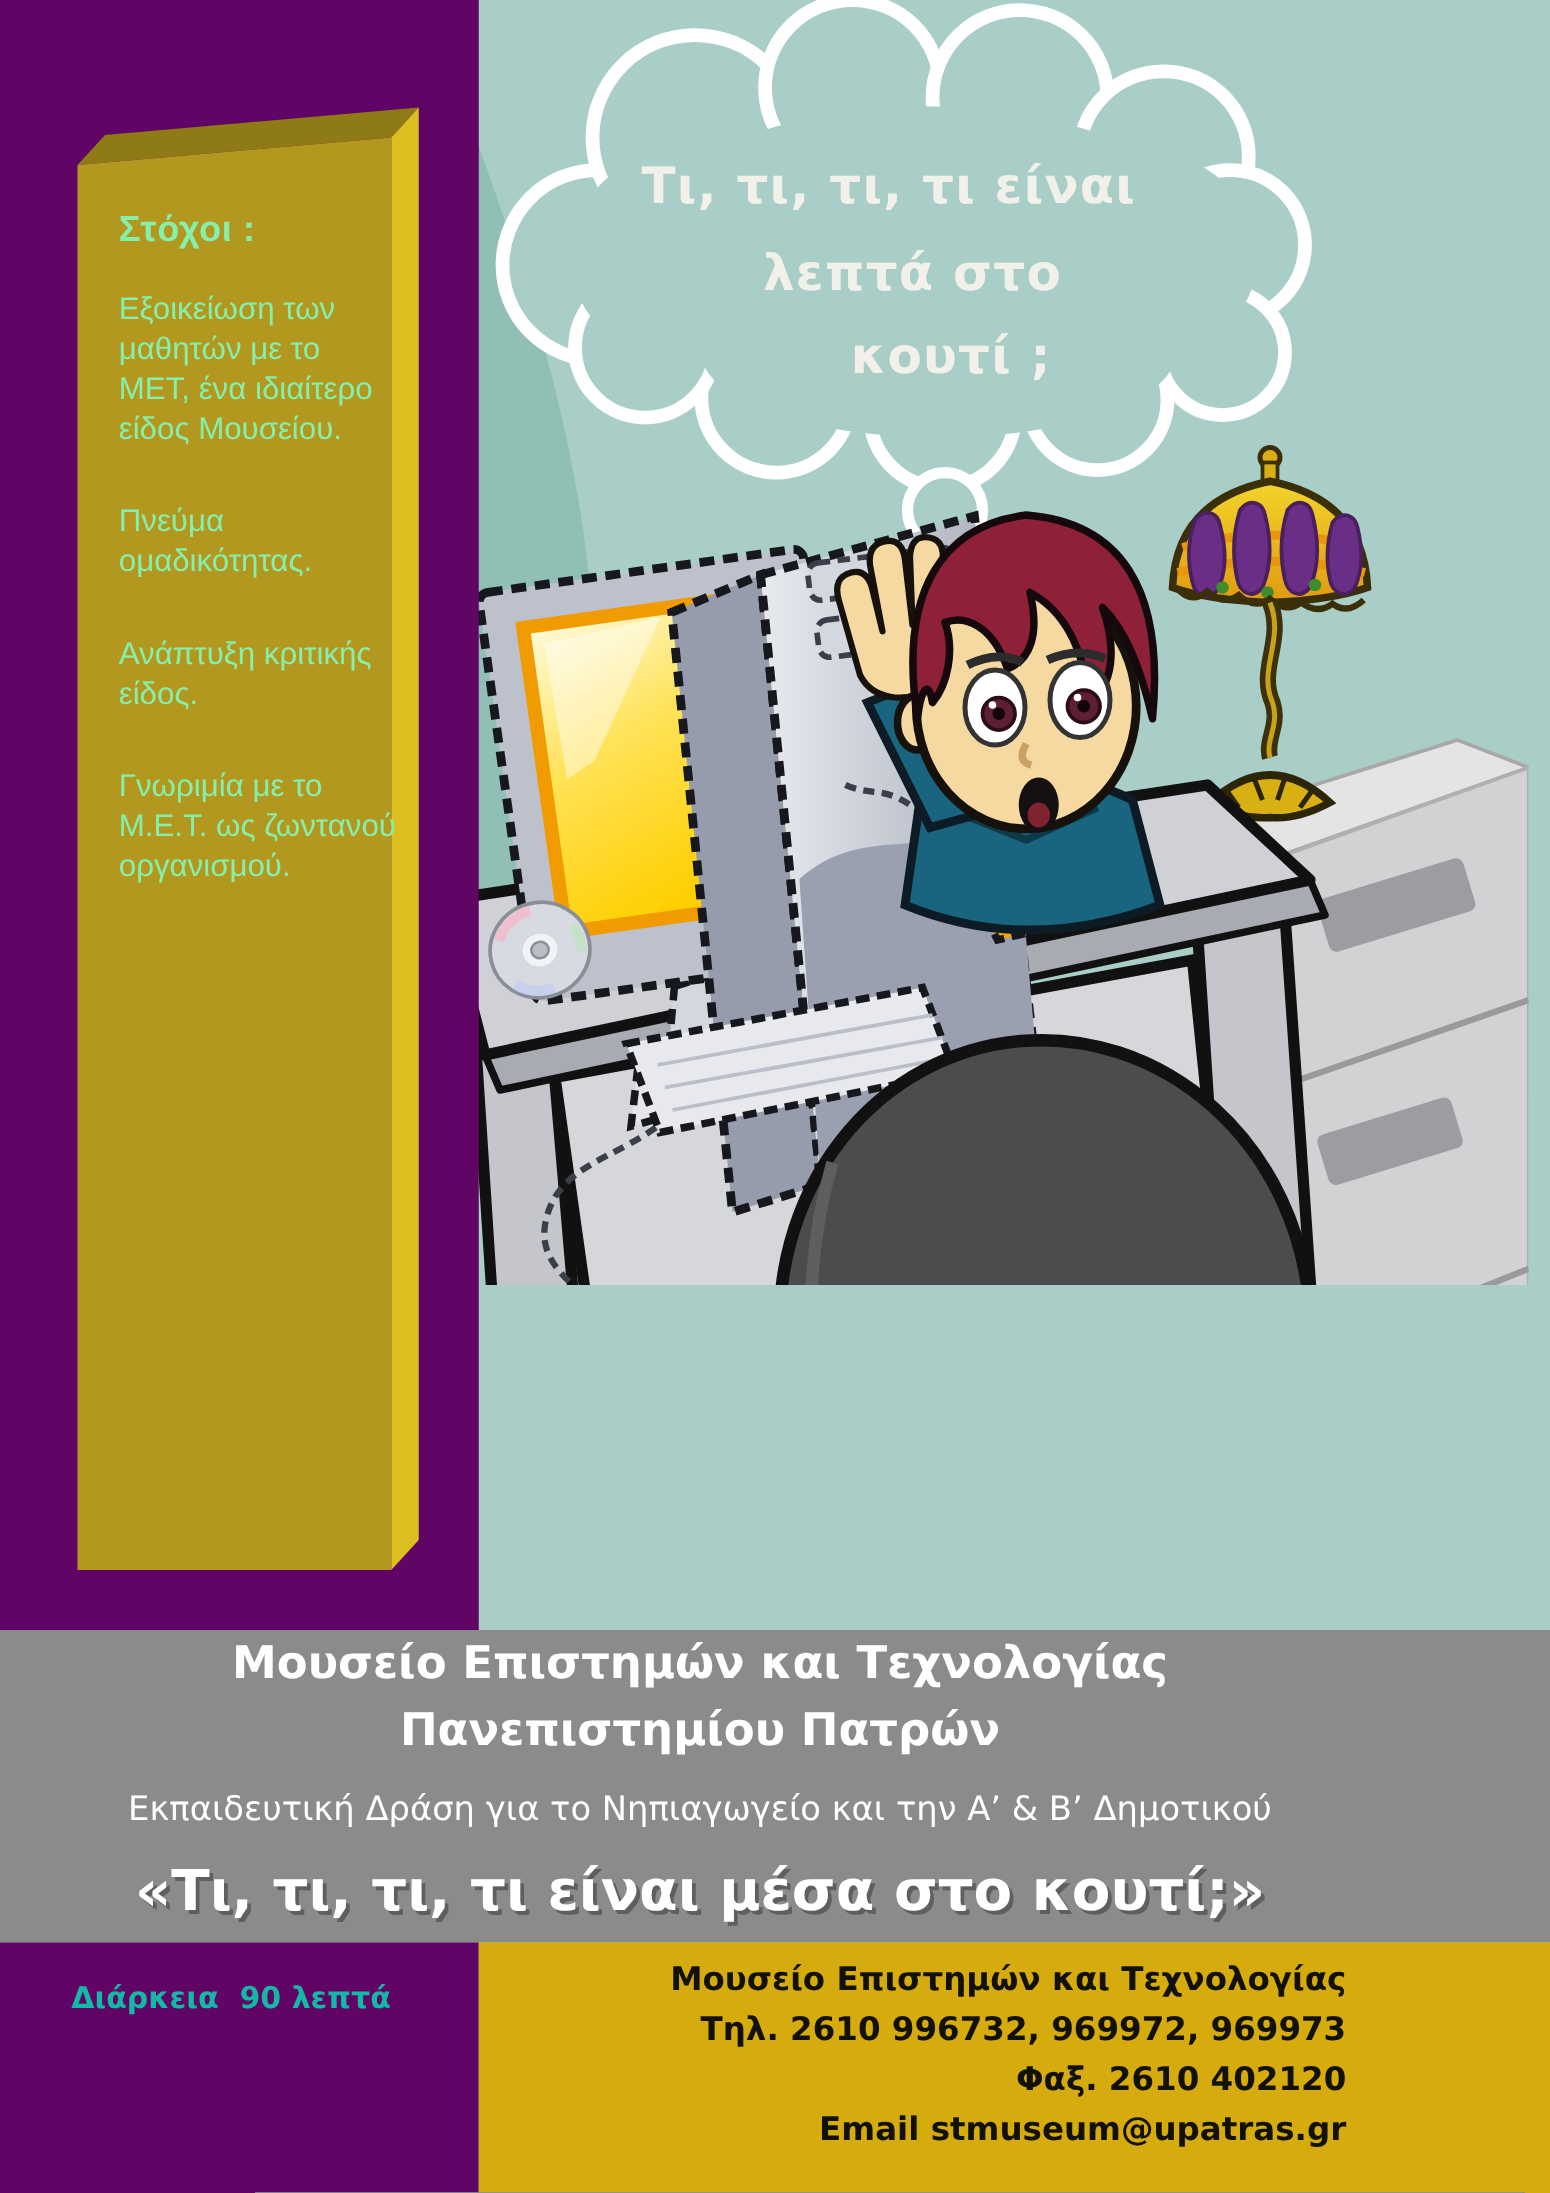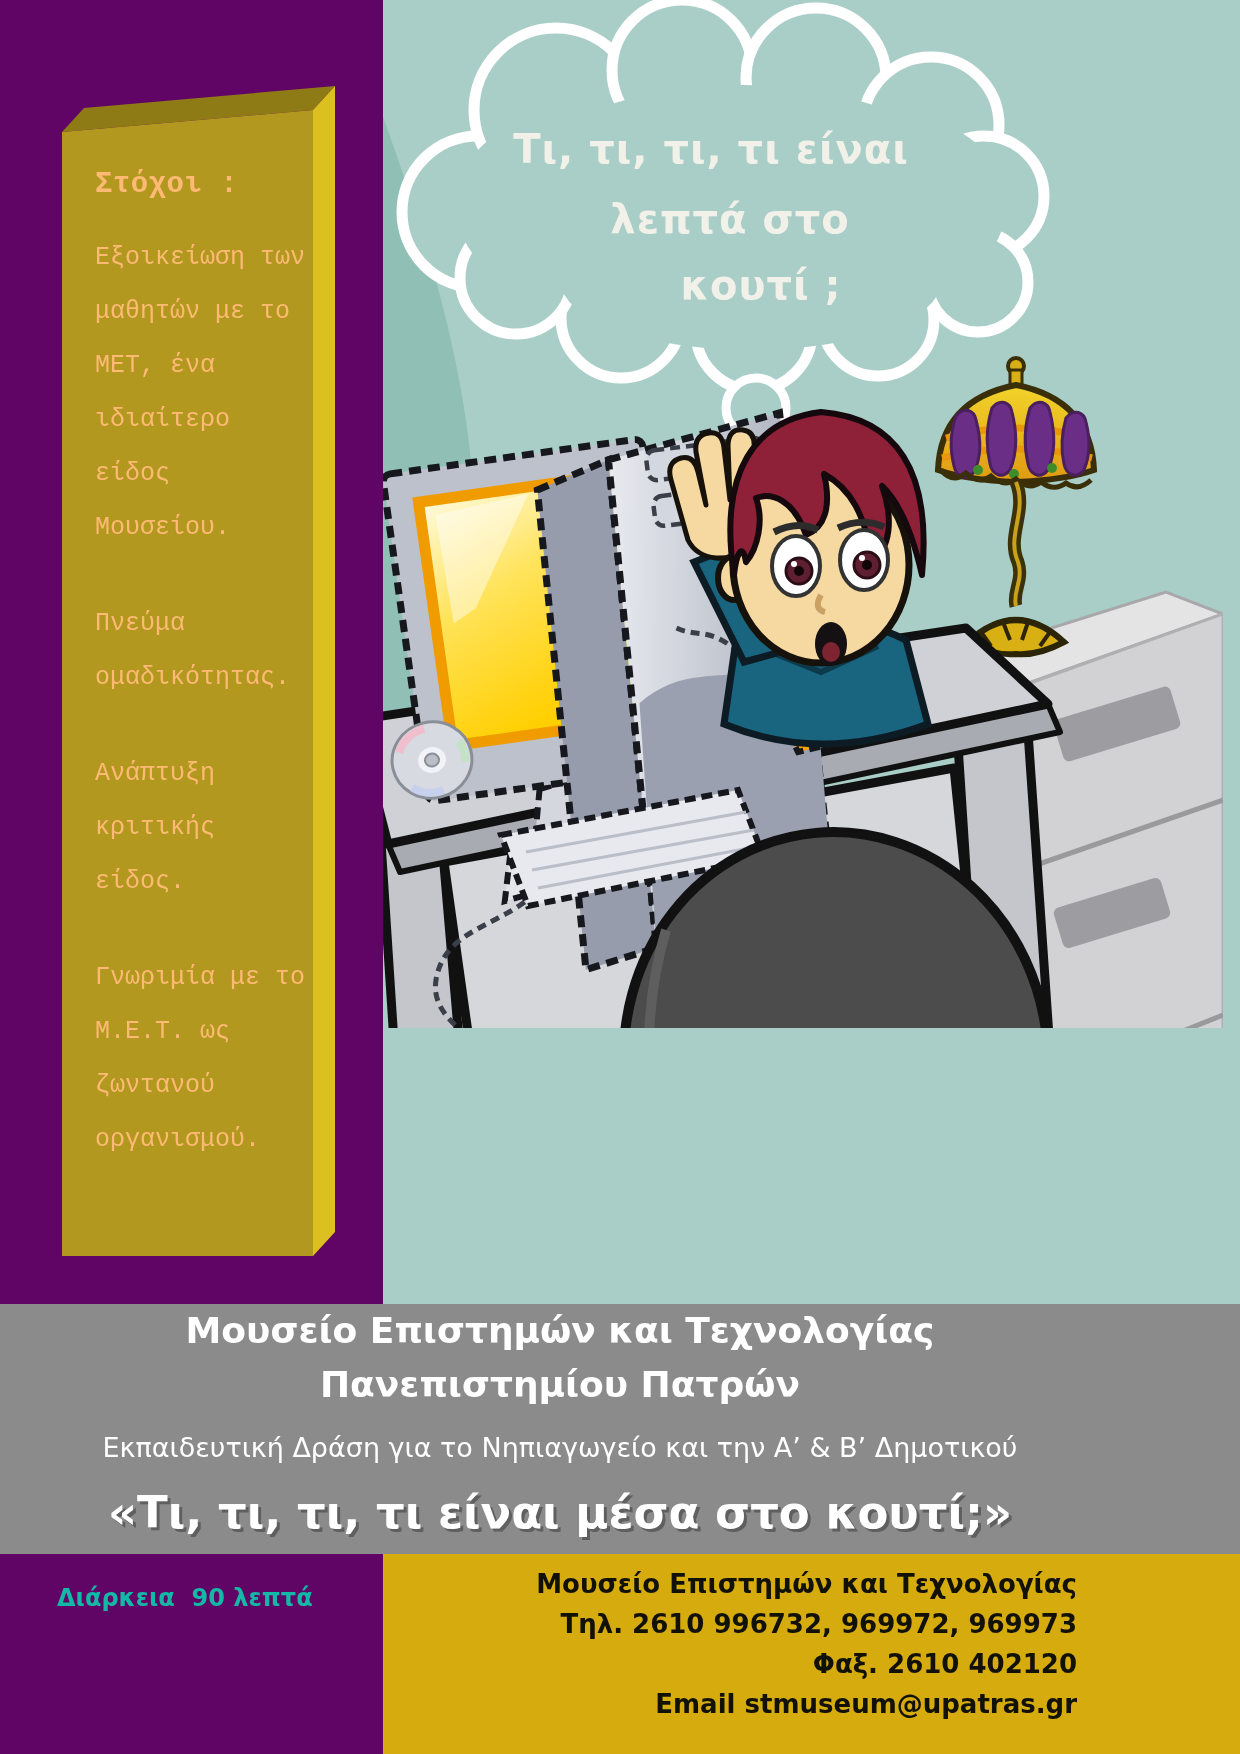--- a/index.html
+++ b/index.html
@@ -4,25 +4,25 @@
 <style>
   html,body{margin:0;padding:0;background:#666;}
   .poster{
     position:relative;width:1240px;height:1754px;overflow:hidden;
     background:#a9cec7;font-family:"DejaVu Sans",sans-serif;
   }
   
   .sidebar{position:absolute;left:0;top:0;width:383px;height:1304px;background:#600566;z-index:3;}
   .box3d{position:absolute;left:0;top:0;}
   .box-text{
-    position:absolute;left:95px;top:168px;width:222px;color:#fdba74;
-    font-family:Liberation Mono, monospace;
+    position:absolute;left:95px;top:168px;width:222px;color:#86efac;
+    font-family:Liberation Sans, sans-serif;
   }
   .box-text h3{font-size:29px;font-weight:700;margin:0 0 30px 0;letter-spacing:.5px;}
-  .box-text p{font-size:25px;line-height:54px;font-weight:400;margin:0 0 42px 0;}
+  .box-text p{font-size:25px;line-height:32px;font-weight:400;margin:0 0 42px 0;}
   
   .scene{position:absolute;left:366px;top:0;width:857px;height:1028px;overflow:hidden;z-index:1;}
   .scene svg{position:absolute;left:0;top:0;}
   .bubble-line{position:absolute;text-align:center;color:#f2f1e9;font-weight:700;
     font-size:40px;letter-spacing:1px;z-index:2;}
   .bub1{left:20px;top:126px;width:650px;}
   .bub2{left:214px;top:196px;width:300px;}
   .bub3{left:240px;top:262px;width:310px;}
   
   .banner{position:absolute;left:0;top:1304px;width:1240px;height:250px;background:#8b8b8b;z-index:4;color:#fff;}

